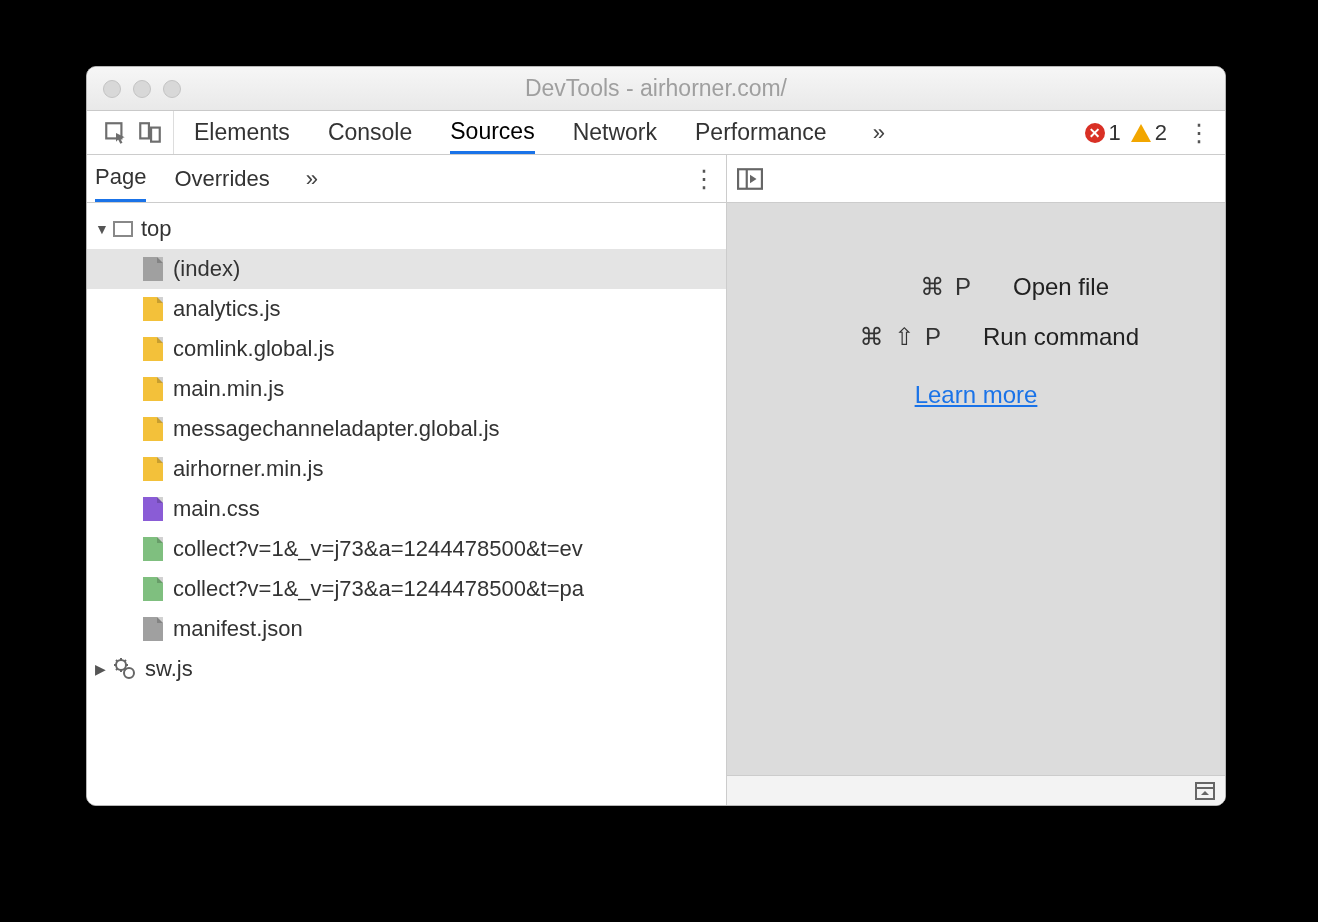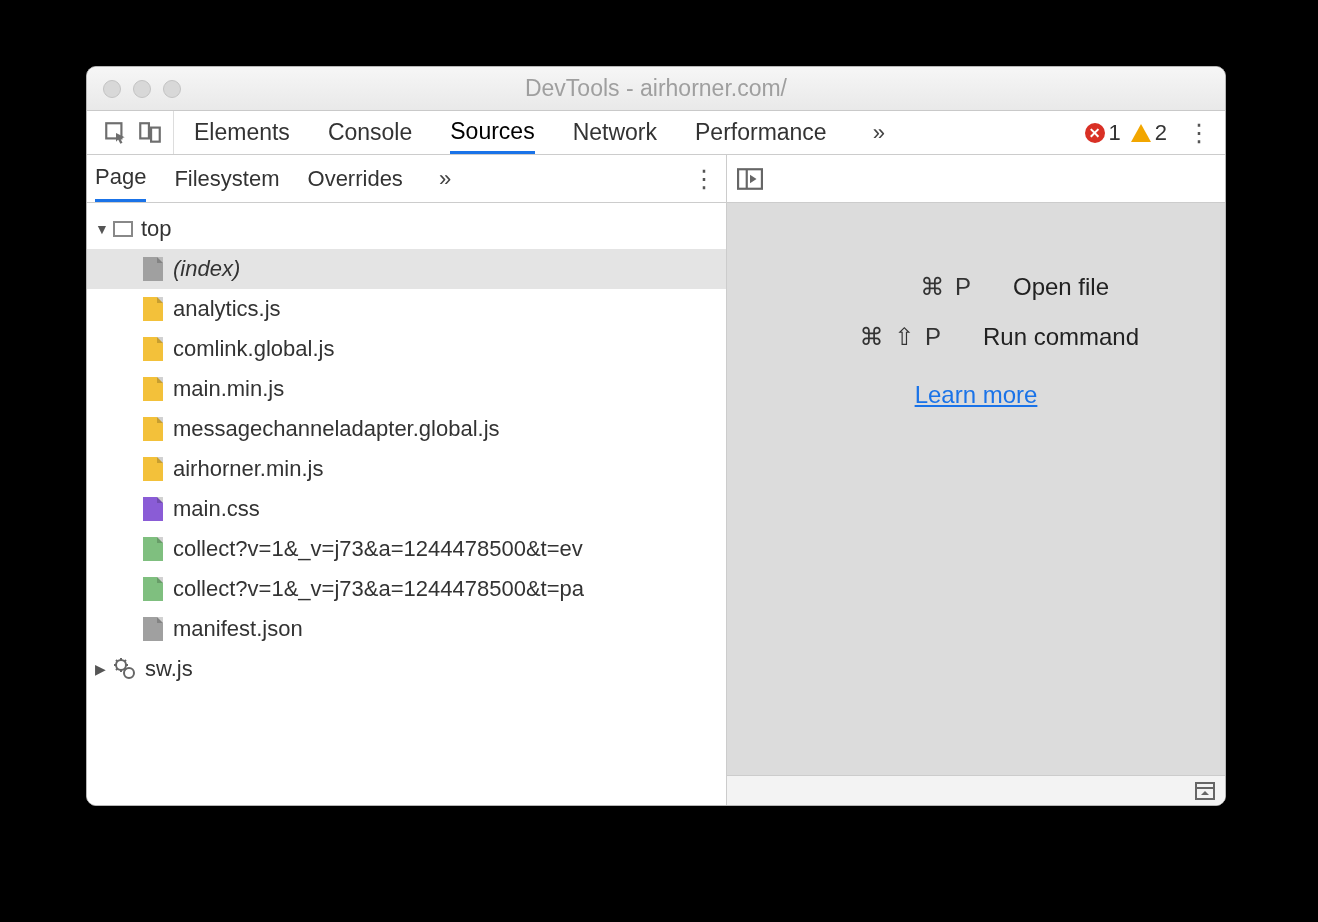--- a/index.html
+++ b/index.html
@@ -64,21 +64,21 @@
   .body { flex:1; display:flex; min-height:0;}
   .left-pane { width: 640px; border-right:1px solid #ccc; display:flex; flex-direction:column; background:#fff;}
   .subtabs { height:48px; border-bottom:1px solid #ccc; display:flex; align-items:center; padding:0 8px; gap:28px;}
   .subtab { font-size:22px; cursor:pointer; height:100%; display:flex; align-items:center;}
   .subtab.active { border-bottom:3px solid #1a73e8; }
   .subtabs .chev { margin-left:0;}
   .subtabs .kebab { margin-left:auto;}
   
   .tree { flex:1; overflow:auto; font-size:22px; padding-top:6px;}
   .row { display:flex; align-items:center; height:40px; padding-left:8px; white-space:nowrap; cursor:default;}
-  .row.selected{ background:#e4e4e4;font-style:italic;}
+  .row.selected{ background:#e4e4e4;}
   .indent0{ padding-left:8px;}
   .indent1{ padding-left:56px;}
   .arrow { width:18px; color:#555; font-size:14px; }
   .frame-icon { width:20px; height:16px; border:2px solid #888; margin-right:8px; display:inline-block;}
   .file-icon{ width:20px; height:24px; margin-right:10px; position:relative; display:inline-block;}
   .file-icon::before{ content:""; position:absolute; inset:0; background:var(--fc,#a0a0a0); clip-path: polygon(0 0, 70% 0, 100% 25%, 100% 100%, 0 100%);}
   .file-icon::after{ content:""; position:absolute; top:0; right:0; width:30%; height:25%; background:rgba(0,0,0,.18);}
   .fc-grey{ --fc:#a0a0a0;} .fc-yellow{ --fc:#f3c13a;} .fc-purple{--fc:#8a5cd6;} .fc-green{--fc:#7fbf7f;}
   .sw-icon{ width:24px; height:24px; margin-right:8px; color:#666; }
   .label { overflow:hidden; text-overflow:clip;}
@@ -137,21 +137,20 @@
       </div>
       <div class="kebab">⋮</div>
     </div>
   </div>
 
   <div class="body">
 
     <div class="left-pane">
       <div class="subtabs">
         <div class="subtab active">Page</div>
-        <div class="subtab">Filesystem</div>
         <div class="subtab">Overrides</div>
         <div class="chev">»</div>
         <div class="kebab">⋮</div>
       </div>
       <div class="tree">
         <div class="row indent0">
           <span class="arrow">▼</span>
           <span class="frame-icon"></span>
           <span class="label">top</span>
         </div>

